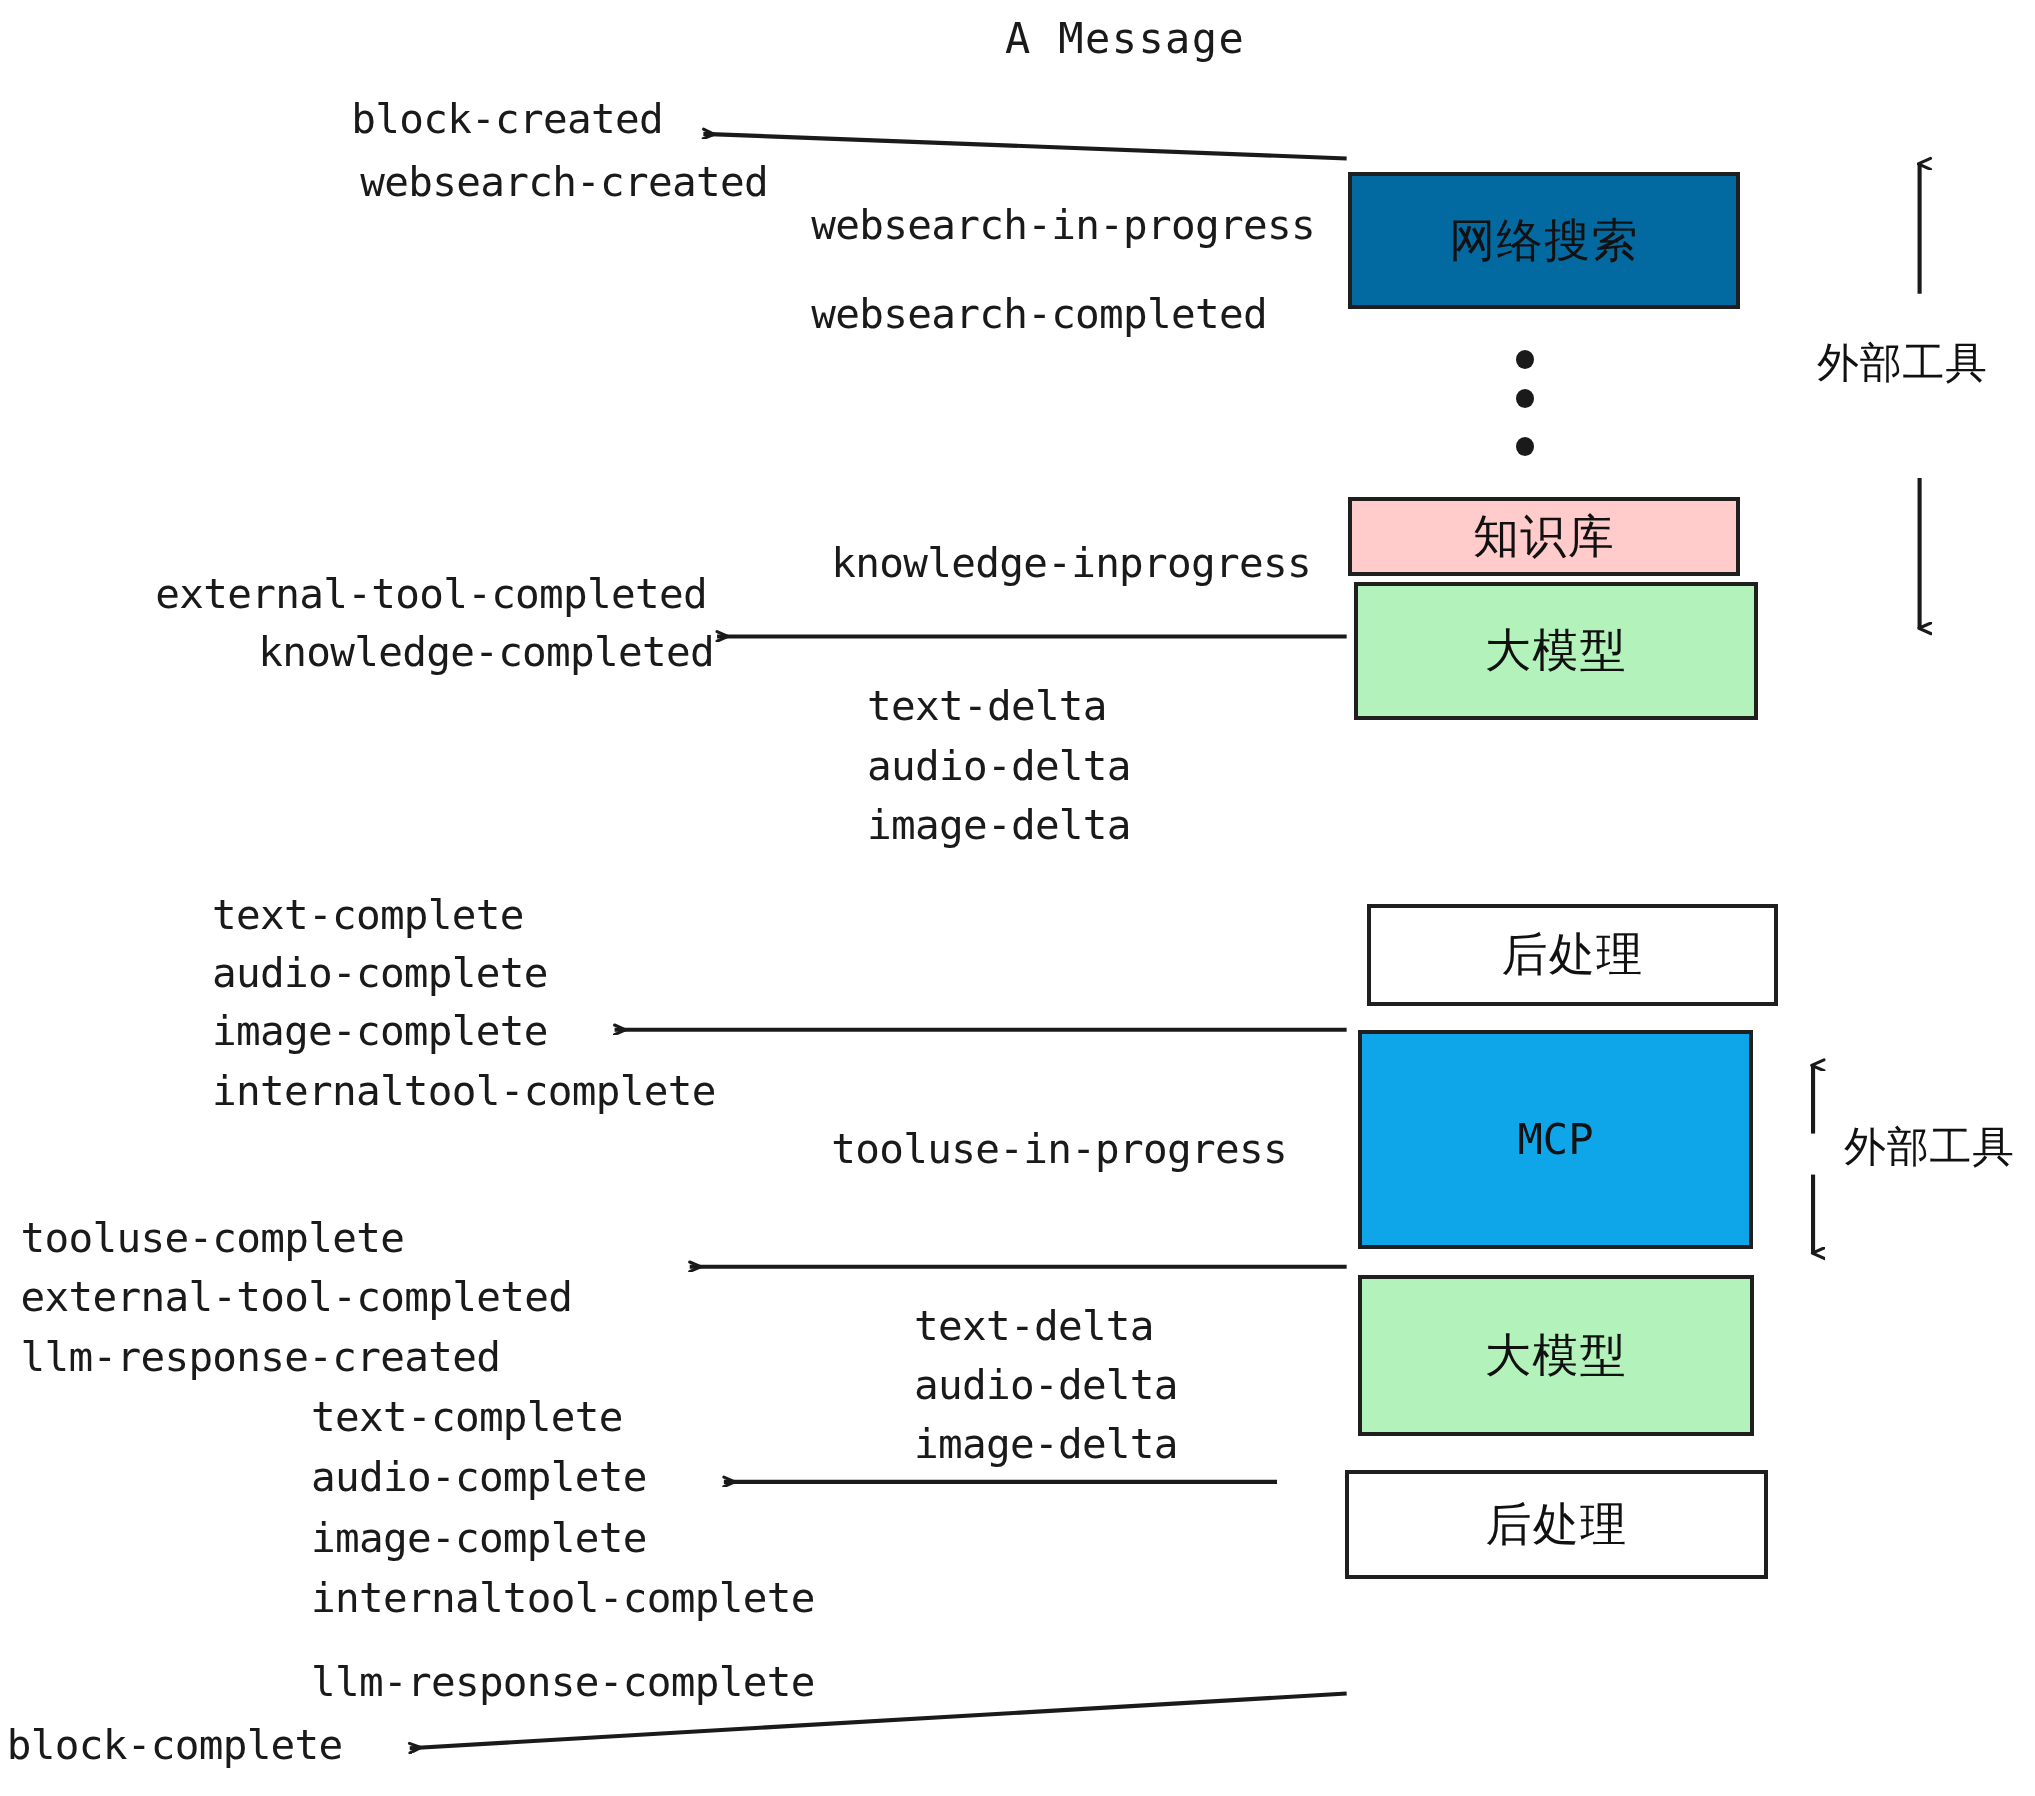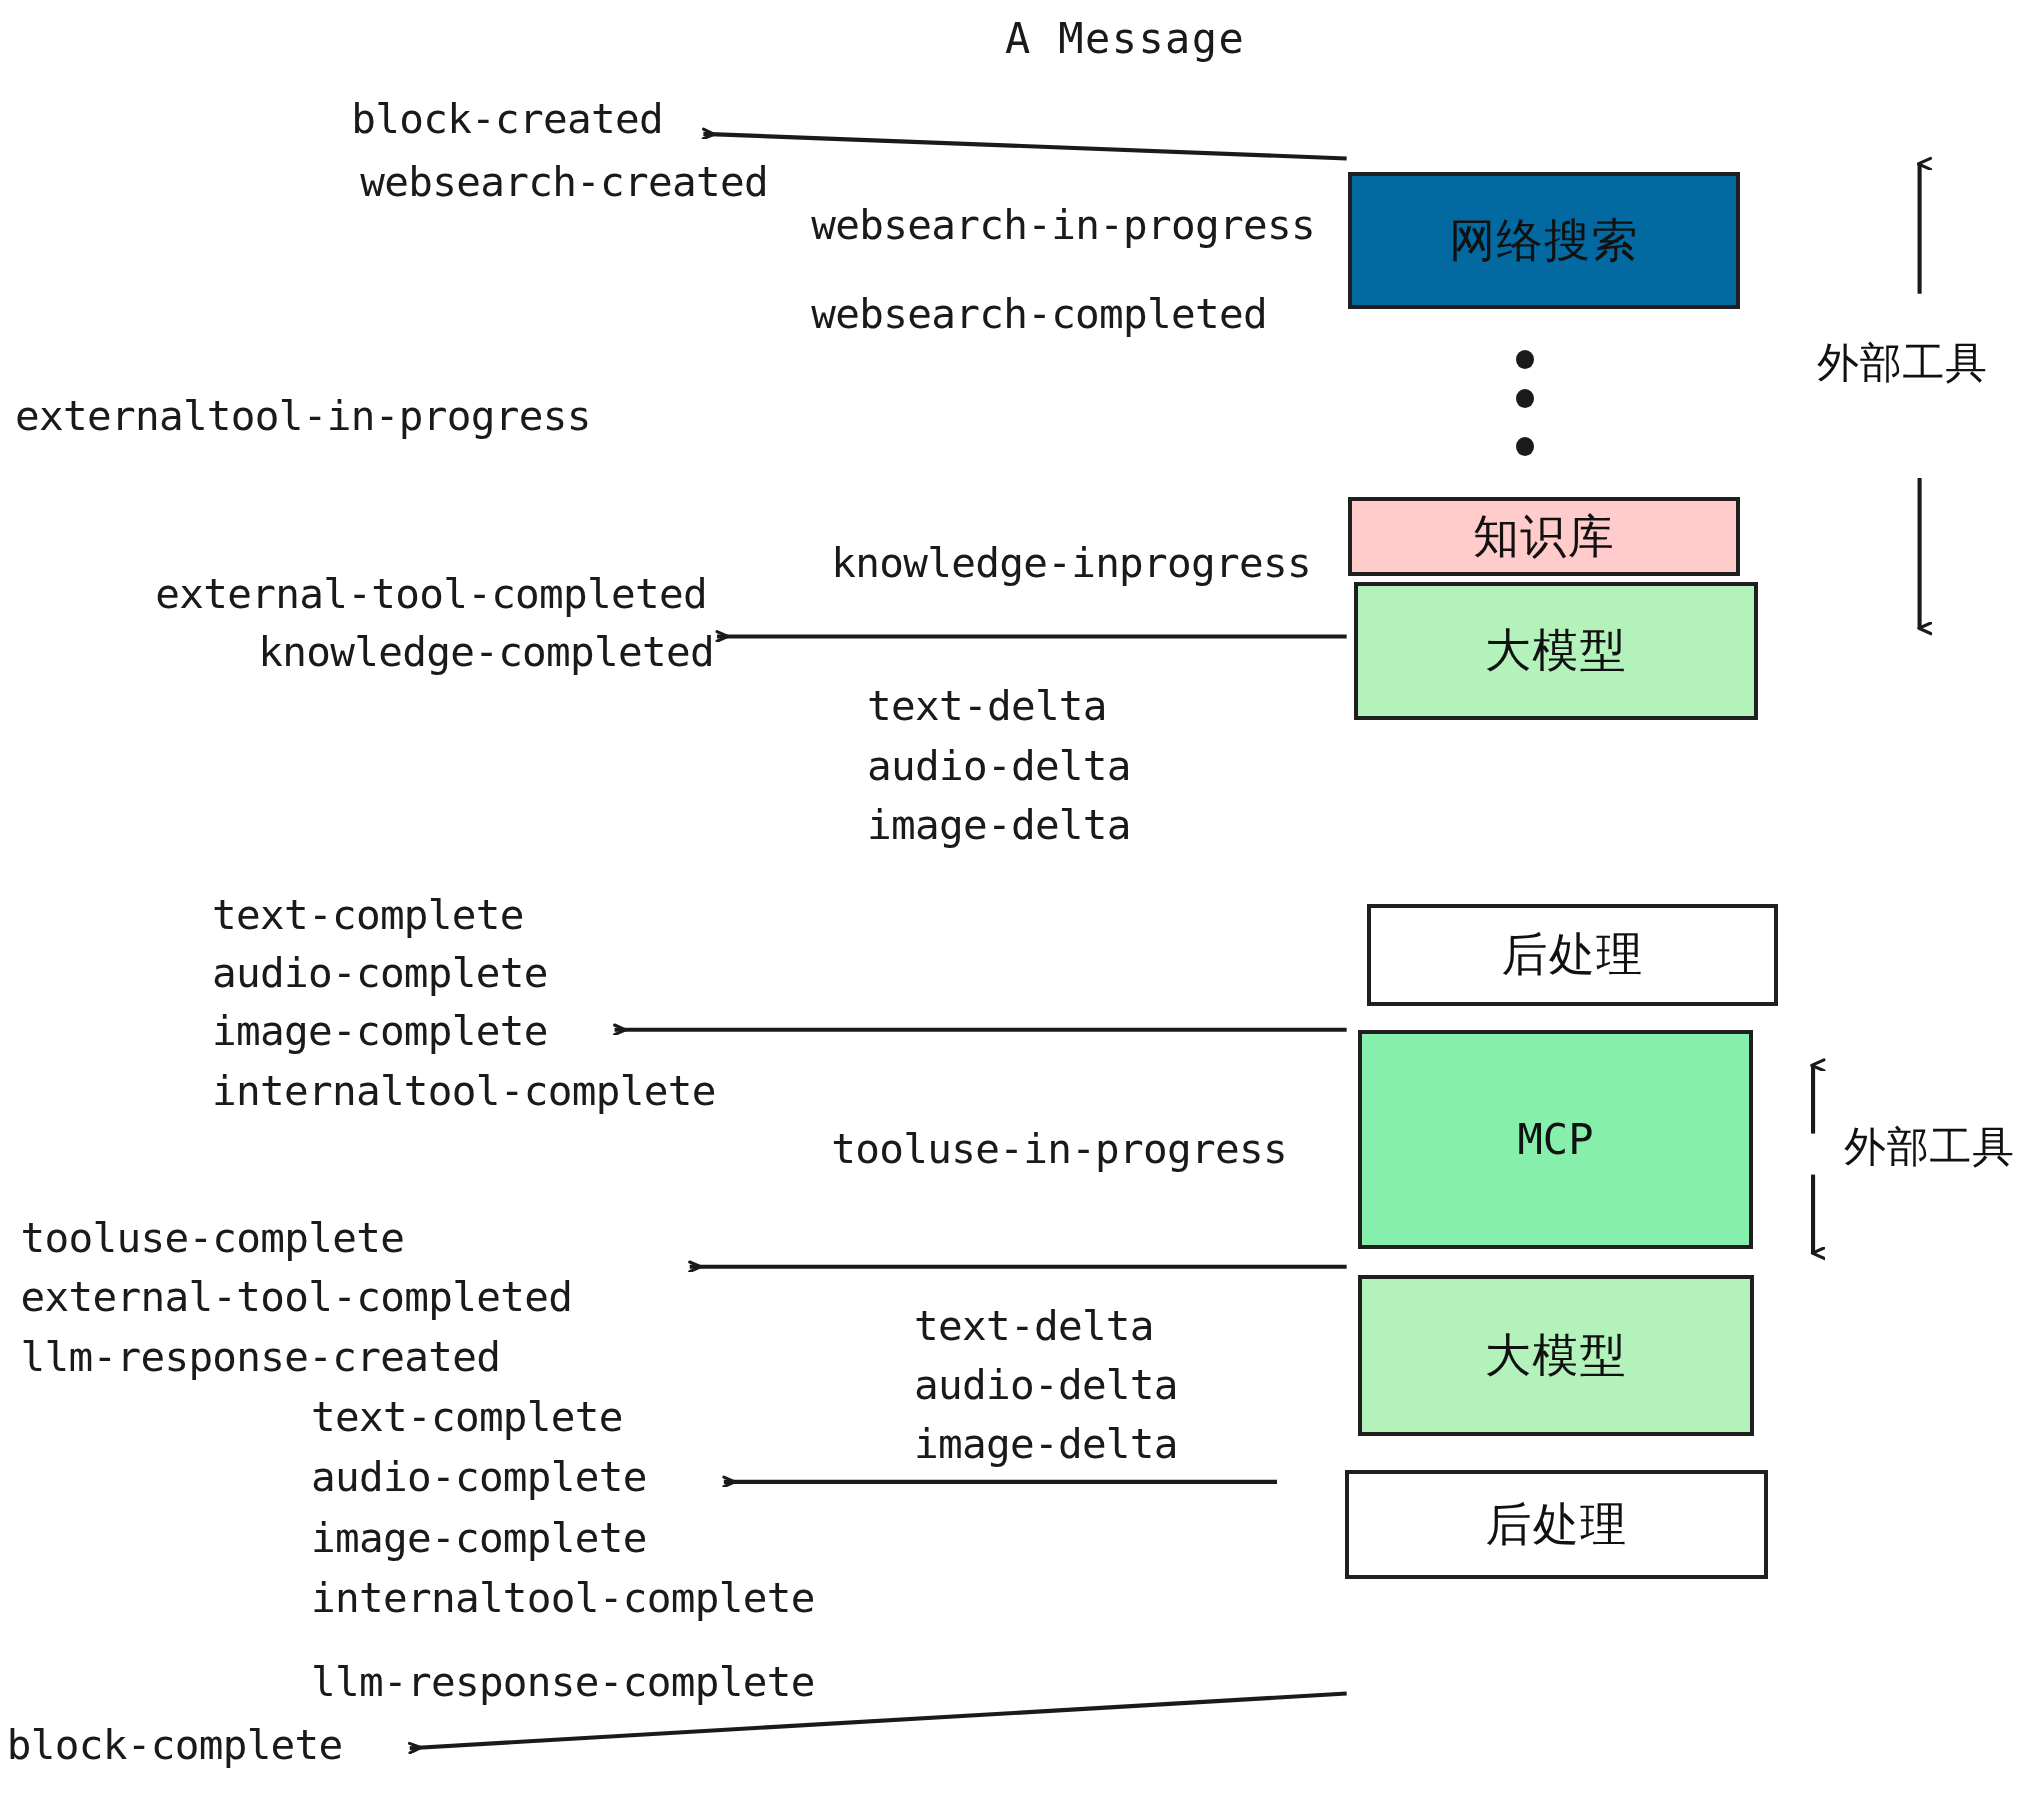--- a/index.html
+++ b/index.html
@@ -134,21 +134,20 @@
     </g>
   </svg>
 
   <div class="title" style="left:975px; top:13.7px;">A Message</div>
 
   <div class="ev r" style="left:663px; top:99px;">block-created</div>
   <div class="ev r" style="left:768px; top:162px;">websearch-created</div>
   <div class="ev r" style="left:1315px; top:205px;">websearch-in-progress</div>
   <div class="ev r" style="left:1267px; top:294px;">websearch-completed</div>
 
-  <div class="ev" style="left:15px; top:396px;">externaltool-in-progress</div>
 
   <div class="ev r" style="left:1311px; top:543px;">knowledge-inprogress</div>
   <div class="ev r" style="left:707px; top:574px;">external-tool-completed</div>
   <div class="ev r" style="left:714px; top:632px;">knowledge-completed</div>
 
   <div class="ev" style="left:867px; top:686px;">text-delta</div>
   <div class="ev" style="left:867px; top:746px;">audio-delta</div>
   <div class="ev" style="left:867px; top:805px;">image-delta</div>
 
   <div class="ev" style="left:212px; top:895px;">text-complete</div>
@@ -183,21 +182,21 @@
   </div>
 
   <div class="box" style="left:1354px; top:582px; width:404px; height:138px; background:#B4F2BC;">
     <span>大模型</span>
   </div>
 
   <div class="box" style="left:1367px; top:904px; width:411px; height:102px; background:#FFFFFF;">
     <span>后处理</span>
   </div>
 
-  <div class="box mcp" style="left:1358px; top:1030px; width:395px; height:219px; background:#86efac;text-align:right;">
+  <div class="box mcp" style="left:1358px; top:1030px; width:395px; height:219px; background:#0ea5e9;text-align:right;">
     <span>MCP</span>
   </div>
 
   <div class="box" style="left:1358px; top:1275px; width:396px; height:161px; background:#B4F2BC;">
     <span>大模型</span>
   </div>
 
   <div class="box" style="left:1345px; top:1470px; width:423px; height:109px; background:#FFFFFF;">
     <span>后处理</span>
   </div>

